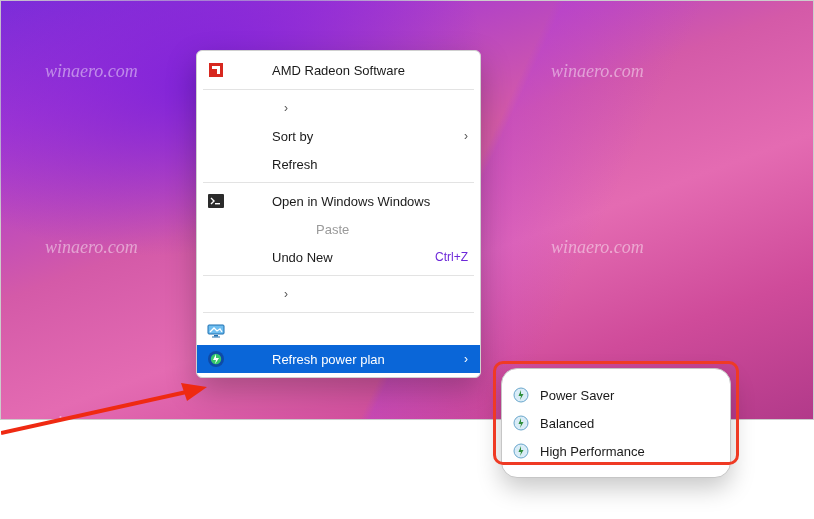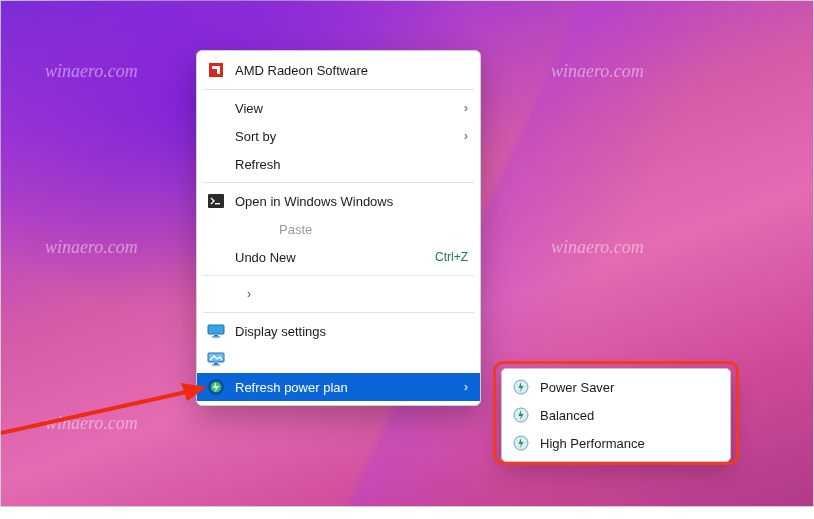--- a/index.html
+++ b/index.html
@@ -1,53 +1,53 @@
 <!DOCTYPE html>
 <html><head>
 <meta charset="utf-8">
 <style>
   * { box-sizing: border-box; margin: 0; padding: 0; }
   html, body { width: 814px; height: 519px; overflow: hidden; font-family: "Segoe UI", Arial, sans-serif; }
-  .frame { position: relative; width: 814px; height: 507px; border: 1px solid #ccc; }
+  .frame { position: relative; width: 814px; height: 420px; border: 1px solid #ccc; }
   .wallpaper {
     position: absolute; inset: 0;
     background:
       linear-gradient(115deg, rgba(100,40,200,0.0) 55%, rgba(180,60,220,0.35) 56%, rgba(180,60,220,0.0) 70%),
       linear-gradient(160deg, #7b2dd9 0%, #a63ad1 18%, #d45aa8 42%, #e46bb2 60%, #cf4b9a 80%, #b23a8a 100%);
   }
   .wallpaper::before {
     content: ""; position: absolute; left: -10%; top: -20%; width: 70%; height: 80%;
     background: radial-gradient(closest-side, rgba(120,30,220,0.85), rgba(120,30,220,0.0));
     transform: rotate(-10deg);
   }
   .watermarks { position: absolute; inset: 0; pointer-events: none; }
   .wm { position: absolute; color: rgba(255,255,255,0.45); font-size: 18px; font-style: italic; font-family: Georgia, serif; white-space: nowrap; }
 
   .context-menu {
     position: absolute; left: 195px; top: 49px; width: 285px;
     background: #ffffff; border: 1px solid #d0d0d0; border-radius: 6px;
     box-shadow: 0 12px 30px rgba(0,0,0,0.25);
     font-size: 13px; color: #1a1a1a; padding: 4px 0;
   }
-  .menu-row { display: flex; align-items: center; height: 28px; padding: 0 12px 0 8px; position: relative; }
+  .menu-row { display: flex; align-items: center; height: 28px; padding: 0 12px 0 8px; position: relative; gap: 37px; }
   .menu-row.tall { height: 30px; }
   .menu-row .icon-slot { width: 22px; height: 18px; display: flex; align-items: center; justify-content: center; margin-right: 8px; flex: 0 0 22px; }
   .menu-row .label { flex: 1 1 auto; white-space: nowrap; overflow: hidden; }
-  .menu-row .accel { flex: 0 0 auto; color: #15803d; font-size: 12px; padding-left: 12px; }
+  .menu-row .accel { flex: 0 0 auto; color: #6d28d9; font-size: 12px; padding-left: 12px; }
   .menu-row .chevron { flex: 0 0 auto; color: #555; font-size: 12px; padding-left: 12px; }
   .menu-row.disabled .label { color: #9a9a9a; margin-left: 44px; }
   .menu-row.highlight { background: #0a66d8; color: #ffffff; }
   .menu-row.highlight .label, .menu-row.highlight .chevron { color: #ffffff; }
   .sep { height: 1px; background: #e3e3e3; margin: 4px 6px; }
 
   .submenu {
     position: absolute; left: 500px; top: 367px; width: 230px;
-    background: #ffffff; border: 1px solid #c6c6c6; border-radius: 5px;
+    background: #ffffff; border: 1px solid #c6c6c6; border-radius: 16px;
     box-shadow: 0 10px 24px rgba(0,0,0,0.22);
-    padding: 4px 0; font-size: 13px; color: #1a1a1a;
+    padding: 12px 0; font-size: 13px; color: #1a1a1a;
   }
   .sub-row { display: flex; align-items: center; height: 28px; padding: 0 12px 0 8px; }
   .sub-row .icon-slot { width: 22px; height: 18px; display: flex; align-items: center; justify-content: center; margin-right: 8px; flex: 0 0 22px; }
 
   .highlight-box {
     position: absolute; left: 492px; top: 360px; width: 246px; height: 104px;
     border: 3px solid #ef3a24; border-radius: 10px; pointer-events: none;
   }
 
   .arrow { position: absolute; left: 0; top: 324px; width: 208px; height: 110px; pointer-events: none; }
@@ -76,21 +76,20 @@
             <path d="M4 4 h8 v8 h-3 v-5 h-5 z" fill="#ffffff"></path>
           </svg>
       </span>
       <span class="label">AMD Radeon Software</span>
     </div>
 
     <div class="sep"></div>
 
     <div class="menu-row">
       <span class="icon-slot"></span>
-      <span class="label">View</span>
       <span class="chevron">›</span>
     </div>
     <div class="menu-row">
       <span class="icon-slot"></span>
       <span class="label">Sort by</span>
       <span class="chevron">›</span>
     </div>
     <div class="menu-row">
       <span class="icon-slot"></span>
       <span class="label">Refresh</span>
@@ -120,30 +119,20 @@
 
     <div class="sep"></div>
 
     <div class="menu-row">
       <span class="icon-slot"></span>
       <span class="chevron">›</span>
     </div>
 
     <div class="sep"></div>
 
-    <div class="menu-row">
-      <span class="icon-slot">
-        <svg width="18" height="14" viewBox="0 0 18 14">
-            <rect x="1" y="1" width="16" height="9" rx="1" fill="#3aa0e8" stroke="#1d6fb0"></rect>
-            <rect x="7" y="11" width="4" height="1.5" fill="#1d6fb0"></rect>
-            <rect x="5" y="12.5" width="8" height="1" fill="#1d6fb0"></rect>
-          </svg>
-      </span>
-      <span class="label">Display settings</span>
-    </div>
     <div class="menu-row">
       <span class="icon-slot">
         <svg width="18" height="14" viewBox="0 0 18 14">
             <rect x="1" y="1" width="16" height="9" rx="1" fill="#6fbef0" stroke="#1d6fb0"></rect>
             <path d="M3 8 L7 4 L10 7 L13 5 L15 8" stroke="#fff" stroke-width="1.3" fill="none"></path>
             <rect x="7" y="11" width="4" height="1.5" fill="#1d6fb0"></rect>
             <rect x="5" y="12.5" width="8" height="1" fill="#1d6fb0"></rect>
           </svg>
       </span>
     </div>

